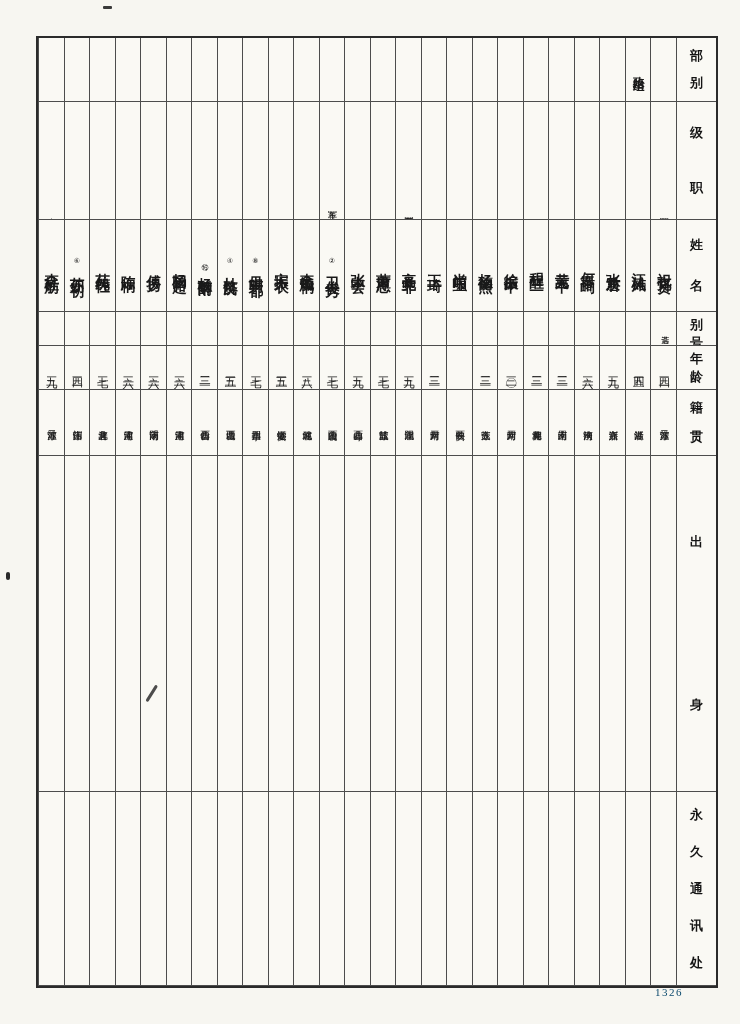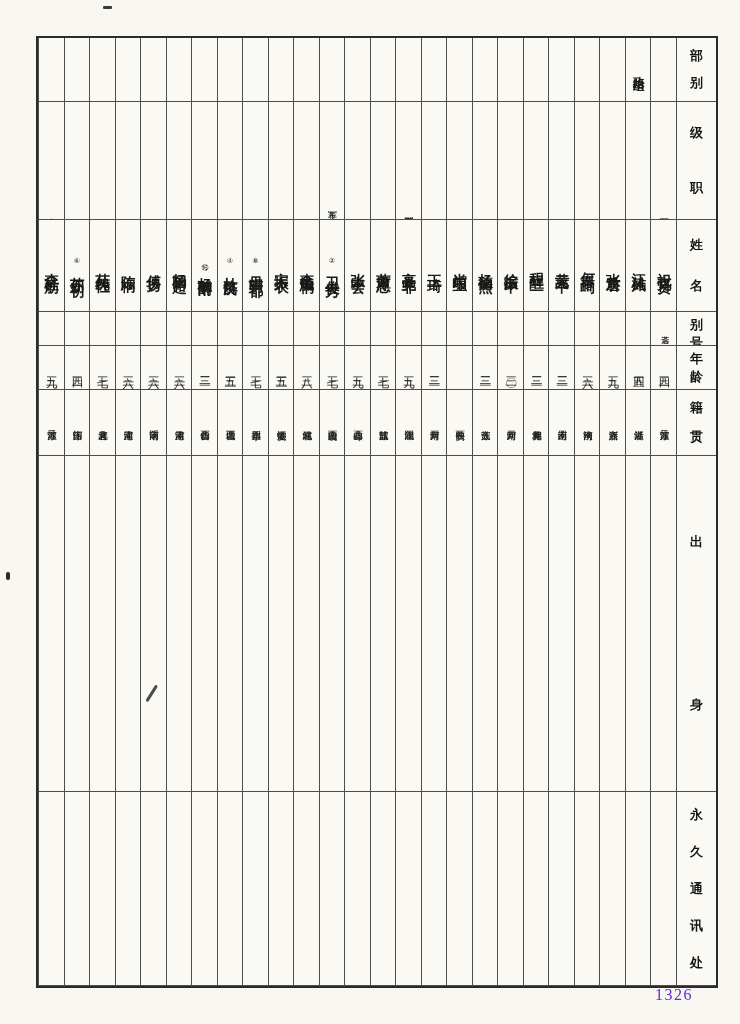--- a/index.html
+++ b/index.html
@@ -45,21 +45,21 @@
   .cell-rank{font-size:9px;line-height:1;letter-spacing:1px;justify-content:flex-start;padding-top:5px;}
   .cell-name{font-size:14.5px;font-weight:bold;letter-spacing:3px;}
   .name-note{font-size:7px;letter-spacing:0;font-weight:normal;}
   .cell-alias{font-size:8px;}
   .cell-age{font-size:11.5px;letter-spacing:1px;}
   .cell-native-place{font-size:9.5px;line-height:1;}
   .cell-origin{font-size:8.5px;line-height:1;white-space:pre-line;justify-content:flex-start;padding-top:6px;}
   .cell-address{font-size:9px;line-height:1;justify-content:flex-start;padding-top:6px;}
   .page-number{
     position:absolute;left:655px;top:986px;
-    font-size:16px;letter-spacing:1.5px;color:#6d28d9;
+    font-size:11px;letter-spacing:1.5px;color:#0c4a6e;
   }
   .pen-mark{
     position:absolute;left:142px;top:692px;width:19px;height:2.5px;
     background:#2e2e2e;border-radius:2px;transform:rotate(-58deg);opacity:.85;
   }
   .speck-a{position:absolute;left:6px;top:572px;width:4px;height:8px;background:#2a2a2a;border-radius:2px;}
   .speck-b{position:absolute;left:103px;top:6px;width:9px;height:3px;background:#3a3a3a;border-radius:1px;}
 </style>
 </head>
 <body>

